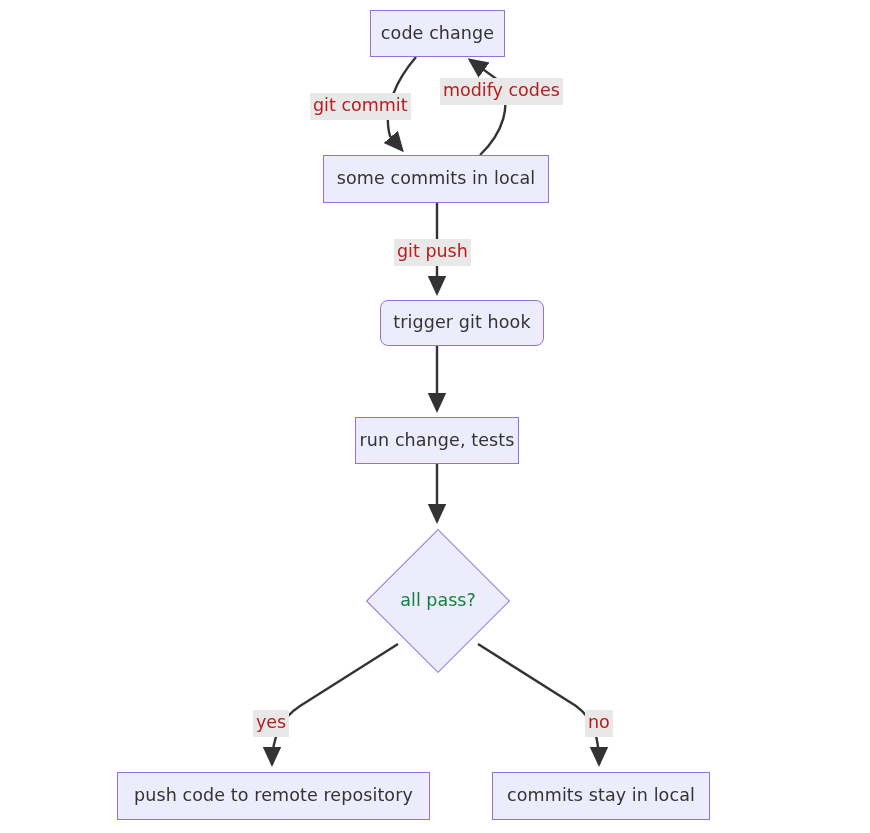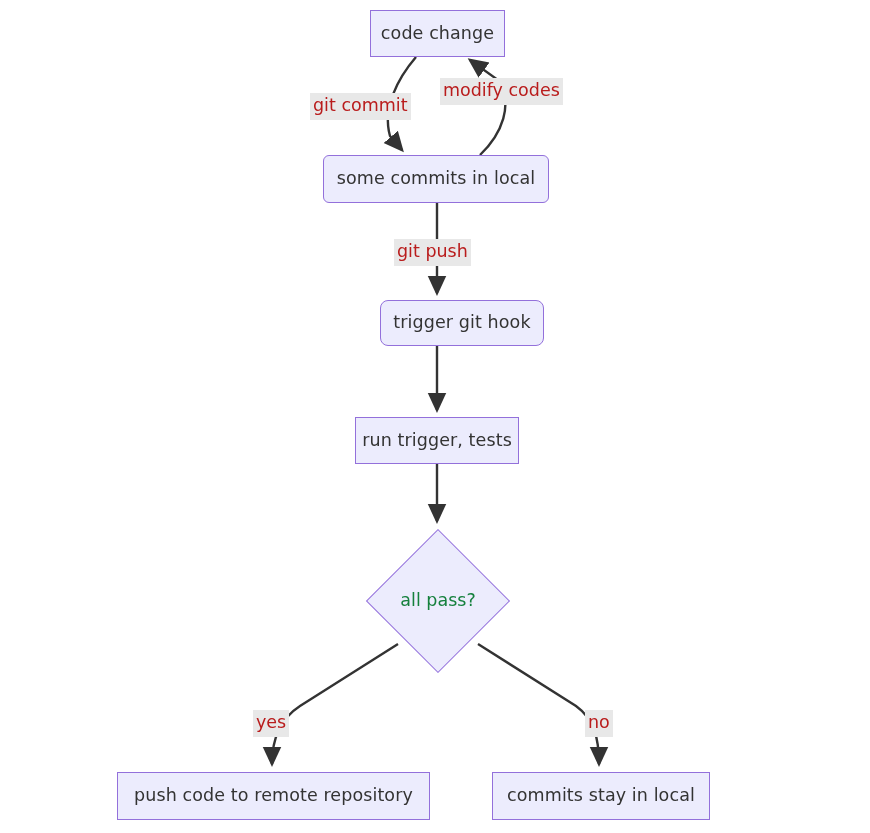--- a/index.html
+++ b/index.html
@@ -110,30 +110,30 @@
 
     <path d="M 398,644 L 300,706 C 280,719 272,738 272,764" fill="none" stroke="#333333" stroke-width="2.4" marker-end="url(#arrowhead)"></path>
 
     <path d="M 478,644 L 576,706 C 594,719 599,738 599,764" fill="none" stroke="#333333" stroke-width="2.4" marker-end="url(#arrowhead)"></path>
   </svg>
 
   <div class="node" style="left:370px; top:10px; width:135px; height:47px;">
     <span class="node-label">code change</span>
   </div>
 
-  <div class="node" style="left:323px; top:155px; width:226px; height:48px;border-radius:6px;">
+  <div class="node" style="left:323px; top:155px; width:226px; height:48px;">
     <span class="node-label">some commits in local</span>
   </div>
 
   <div class="node rounded" style="left:355px; top:300px; width:164px; height:46px;margin-left:25px;">
     <span class="node-label">trigger git hook</span>
   </div>
 
   <div class="node" style="left:355px; top:417px; width:164px; height:47px;">
-    <span class="node-label">run trigger, tests</span>
+    <span class="node-label">run change, tests</span>
   </div>
 
   <div class="diamond-wrap" style="left:366px; top:528px; width:144px; height:145px;">
     <div class="diamond-shape"></div>
     <span class="diamond-text">all pass?</span>
   </div>
 
   <div class="node" style="left:492px; top:772px; width:218px; height:48px;">
     <span class="node-label">commits stay in local</span>
   </div>

